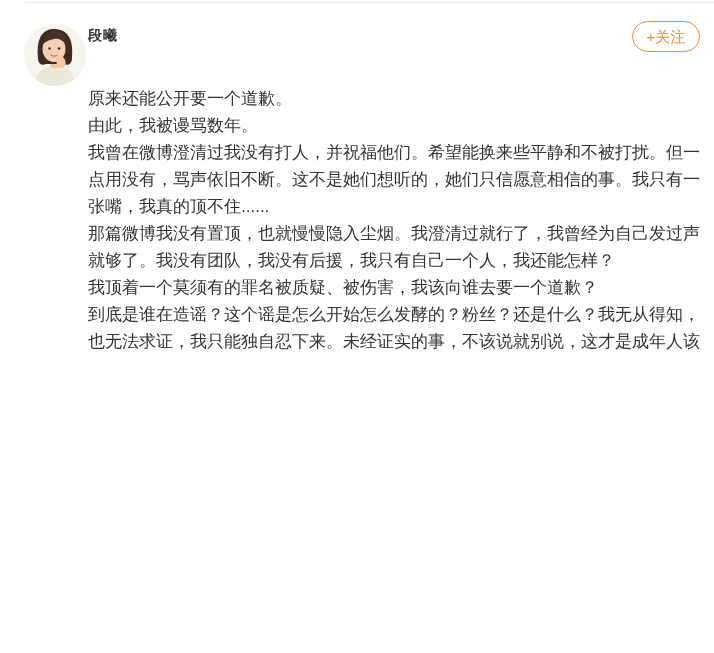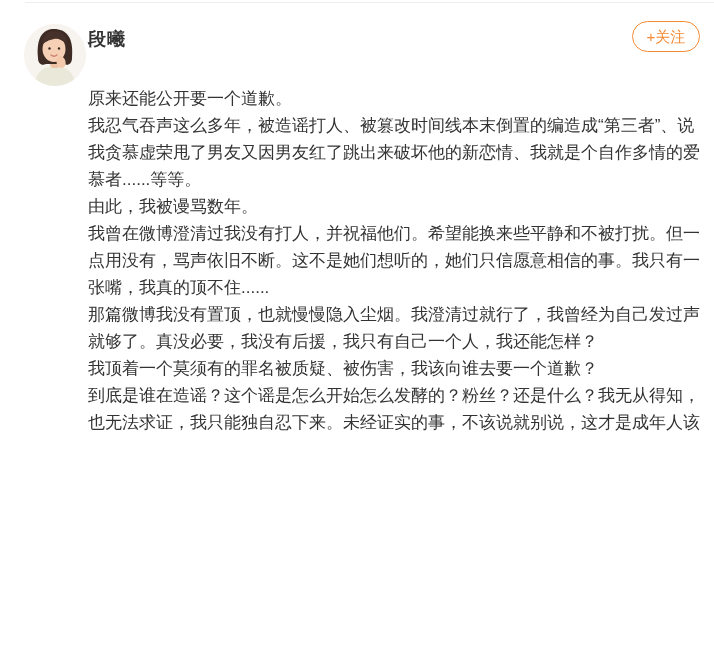--- a/index.html
+++ b/index.html
@@ -23,21 +23,21 @@
     background:var(--divider);
   }
   .avatar{
     position:absolute;left:24px;top:24px;width:62px;height:62px;
     border-radius:50%;overflow:hidden;cursor:pointer;
     background:#f7f2ee;
   }
   .avatar svg{display:block;width:100%;height:100%;}
   .username{
     position:absolute;left:88px;top:27px;
-    font-size:18px;font-weight:700;color:var(--text);
+    font-size:14px;font-weight:700;color:var(--text);
     letter-spacing:1px;cursor:pointer;
   }
   .meta{
     position:absolute;left:88px;top:56px;
     font-size:15px;color:var(--meta);
     white-space:nowrap;
   }
   .meta span{margin-right:5px;}
   .meta span:last-child{margin-right:0;}
   .follow-btn{
@@ -103,21 +103,20 @@
 
   <div class="username">段曦</div>
 
 
   <button class="follow-btn">
     <span>+关注</span>
   </button>
 
   <div class="content">
     <p>原来还能公开要一个道歉。</p>
-    <p>我忍气吞声这么多年，被造谣打人、被篡改时间线本末倒置的编造成“第三者”、说我贪慕虚荣甩了男友又因男友红了跳出来破坏他的新恋情、我就是个自作多情的爱慕者......等等。</p>
     <p>由此，我被谩骂数年。</p>
     <p>我曾在微博澄清过我没有打人，并祝福他们。希望能换来些平静和不被打扰。但一点用没有，骂声依旧不断。这不是她们想听的，她们只信愿意相信的事。我只有一张嘴，我真的顶不住......</p>
-    <p>那篇微博我没有置顶，也就慢慢隐入尘烟。我澄清过就行了，我曾经为自己发过声就够了。真没必要，我没有后援，我只有自己一个人，我还能怎样？</p>
+    <p>那篇微博我没有置顶，也就慢慢隐入尘烟。我澄清过就行了，我曾经为自己发过声就够了。我没有团队，我没有后援，我只有自己一个人，我还能怎样？</p>
     <p>我顶着一个莫须有的罪名被质疑、被伤害，我该向谁去要一个道歉？</p>
     <p>到底是谁在造谣？这个谣是怎么开始怎么发酵的？粉丝？还是什么？我无从得知，也无法求证，我只能独自忍下来。未经证实的事，不该说就别说，这才是成年人该</p>
   </div>
 
 </div>
 
 </body></html>

